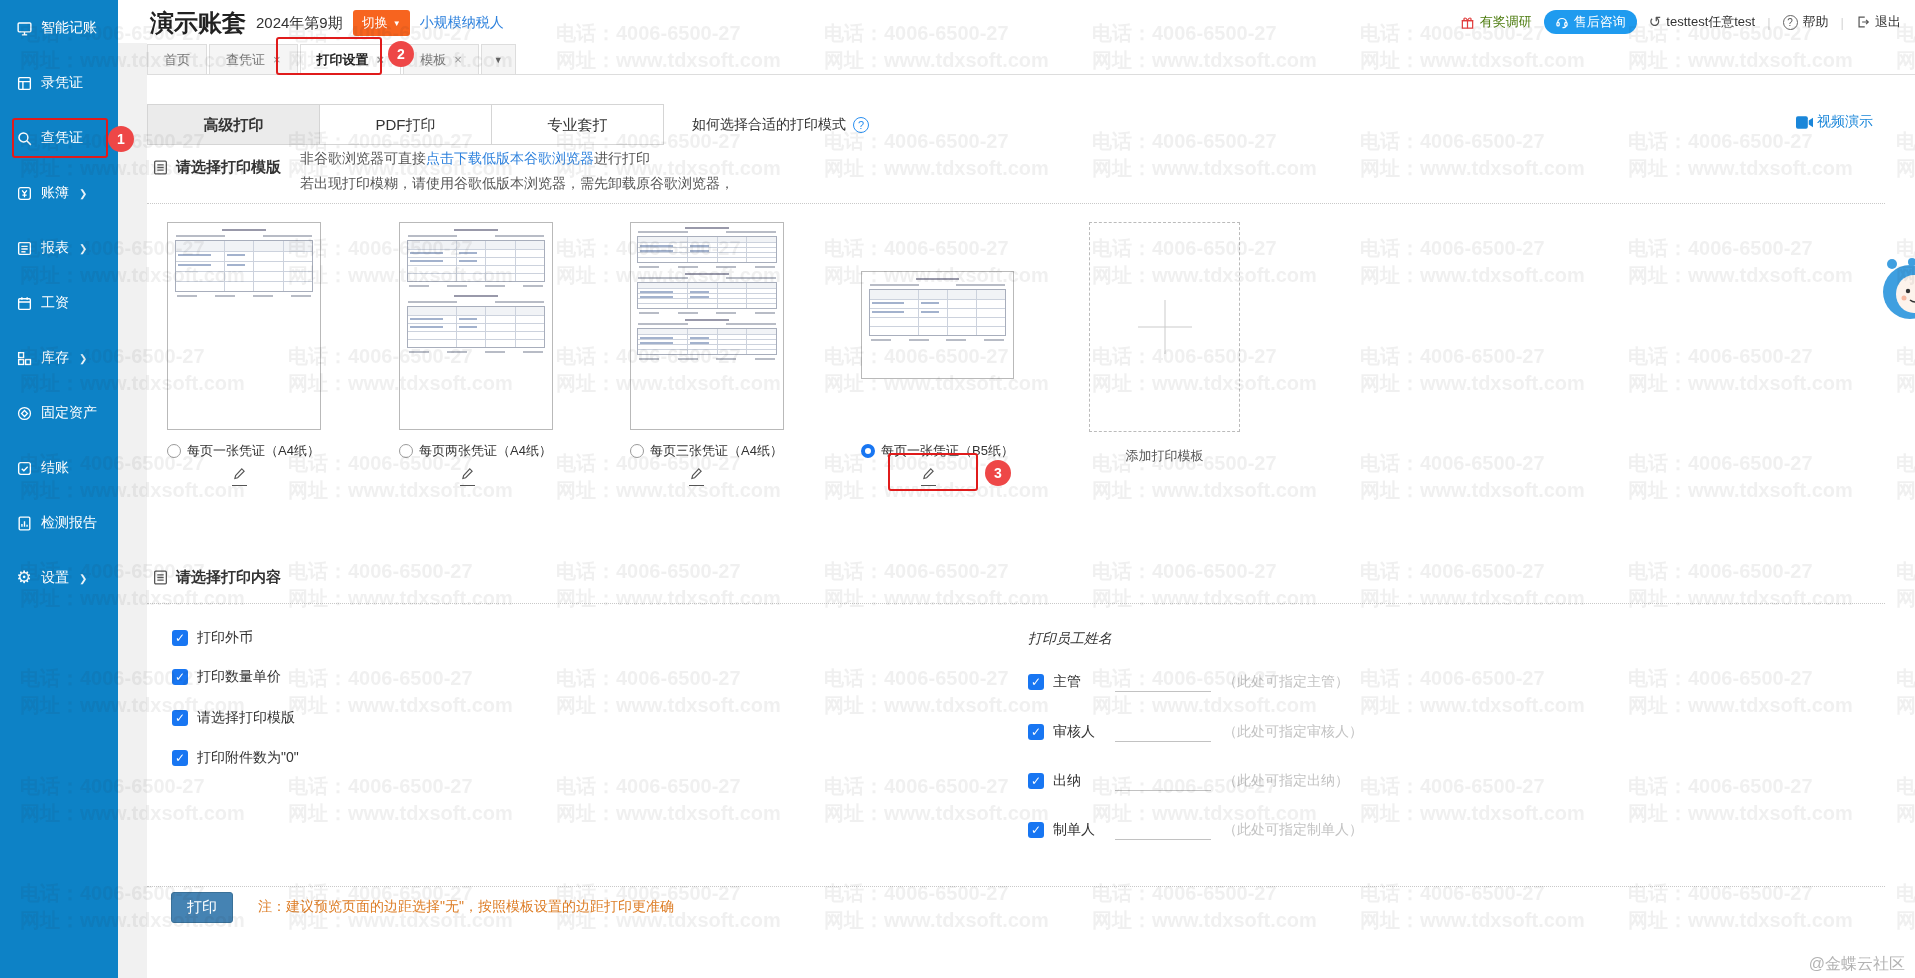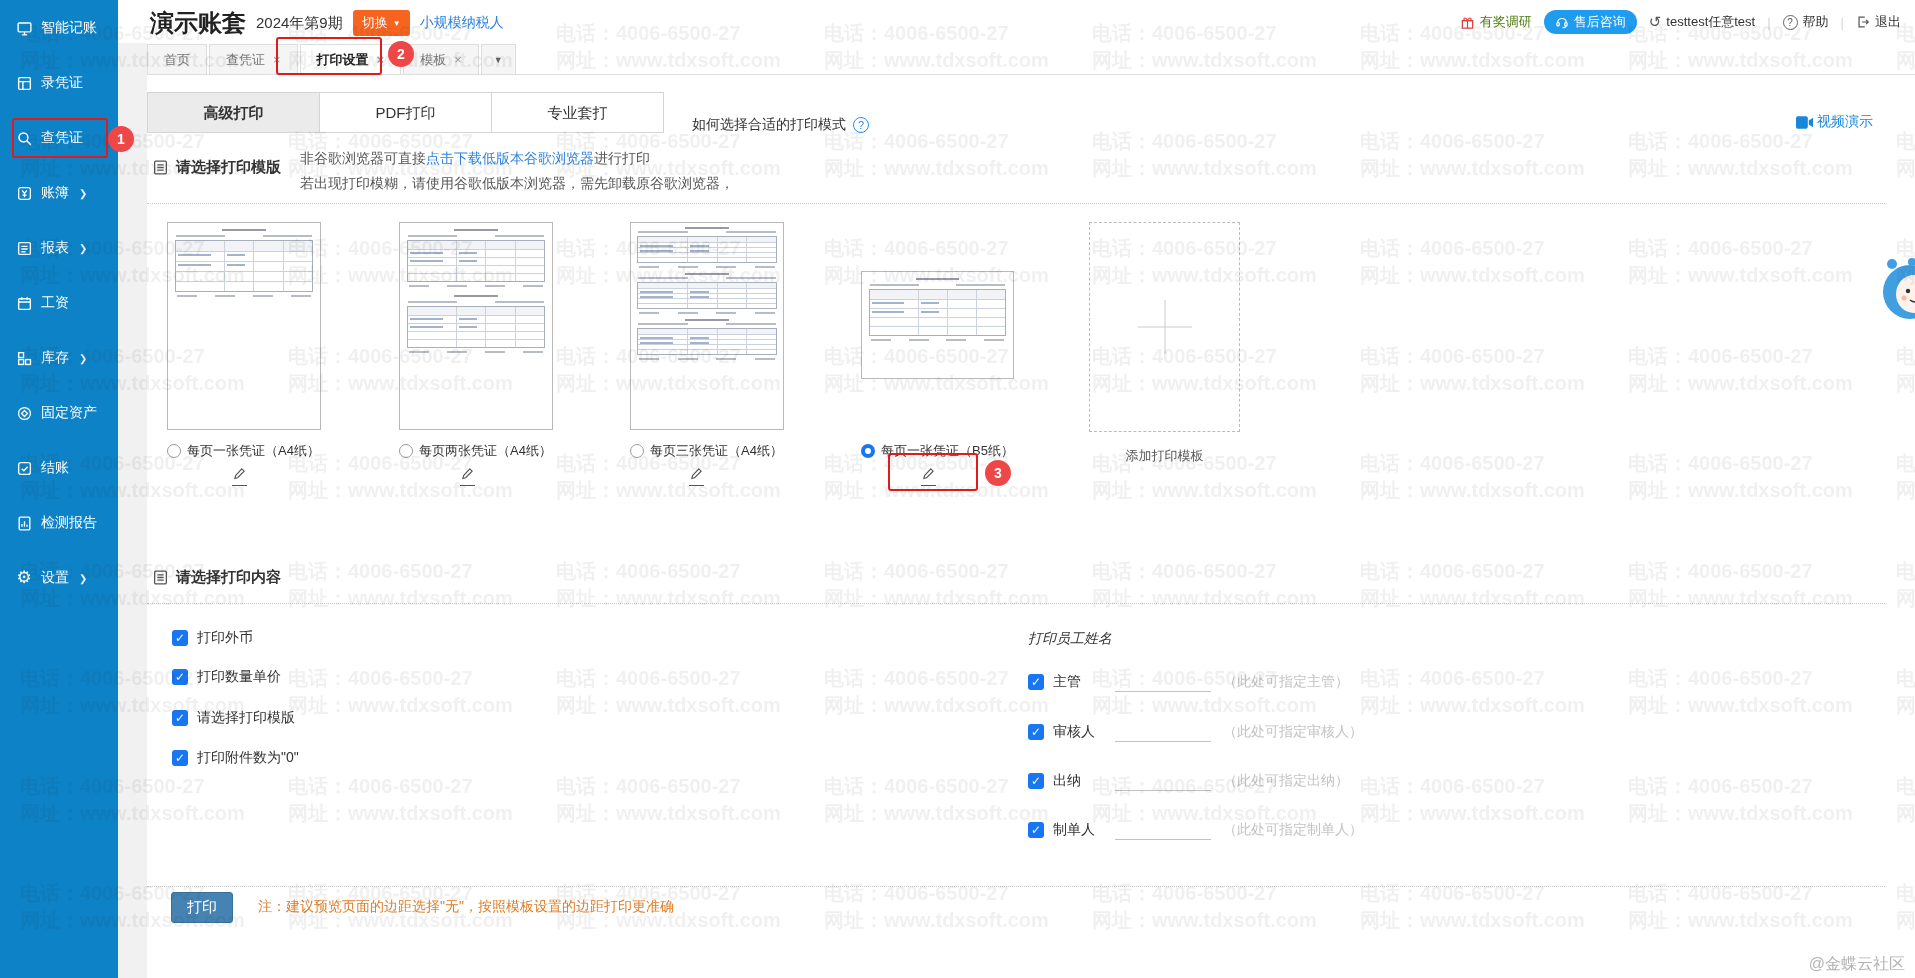--- a/index.html
+++ b/index.html
@@ -32,21 +32,21 @@
   .q-circle { width:15px; height:15px; border:1px solid #666; border-radius:50%; font-size:10px; display:flex; align-items:center; justify-content:center; color:#555; }
 
   
   .tabstrip { position:absolute; left:147px; top:44px; right:0; height:31px; display:flex; align-items:flex-end; border-bottom:1px solid #ddd; z-index:4; background:#fff; }
   .tab { height:30px; line-height:28px; padding:0 16px; background:#f5f5f5; border:1px solid #ddd; border-bottom:none; font-size:13px; color:#777; margin-right:2px; display:flex; align-items:center; gap:8px; cursor:pointer; }
   .tab .x { color:#999; font-size:13px; cursor:pointer; }
   .tab.active { background:#fff; color:#222; font-weight:bold; position:relative; }
   .tab.caret-tab { padding:0 12px; color:#666; font-size:9px; }
 
   
-  .mode-tabs { position:absolute; left:147px; top:92px; display:flex; z-index:3;justify-content:space-between; }
+  .mode-tabs { position:absolute; left:147px; top:104px; display:flex; z-index:3;justify-content:space-between; }
   .mode-tab { width:173px; height:41px; line-height:39px; text-align:center; font-size:15px; color:#333; border:1px solid #d5d5d5; margin-left:-1px; background:#fff; cursor:pointer; }
   .mode-tab:first-child { margin-left:0; }
   .mode-tab.active { background:#ebebeb; font-weight:bold; }
   .mode-help { position:absolute; left:692px; top:104px; height:41px; display:flex; align-items:center; gap:7px; font-size:14px; color:#333; z-index:3; }
   .help-q { width:16px; height:16px; border:1px solid #2a8ff0; color:#2a8ff0; border-radius:50%; font-size:11px; display:flex; align-items:center; justify-content:center; cursor:pointer; }
   .video-link { position:absolute; right:42px; top:113px; display:flex; align-items:center; gap:4px; color:#1a86d9; font-size:14px; cursor:pointer; z-index:3; }
 
   .sec-head { position:absolute; display:flex; align-items:center; gap:7px; font-size:15px; color:#333; font-weight:600; z-index:3; }
   .sec1-head { left:152px; top:158px; }
   .sec2-head { left:152px; top:568px; }

